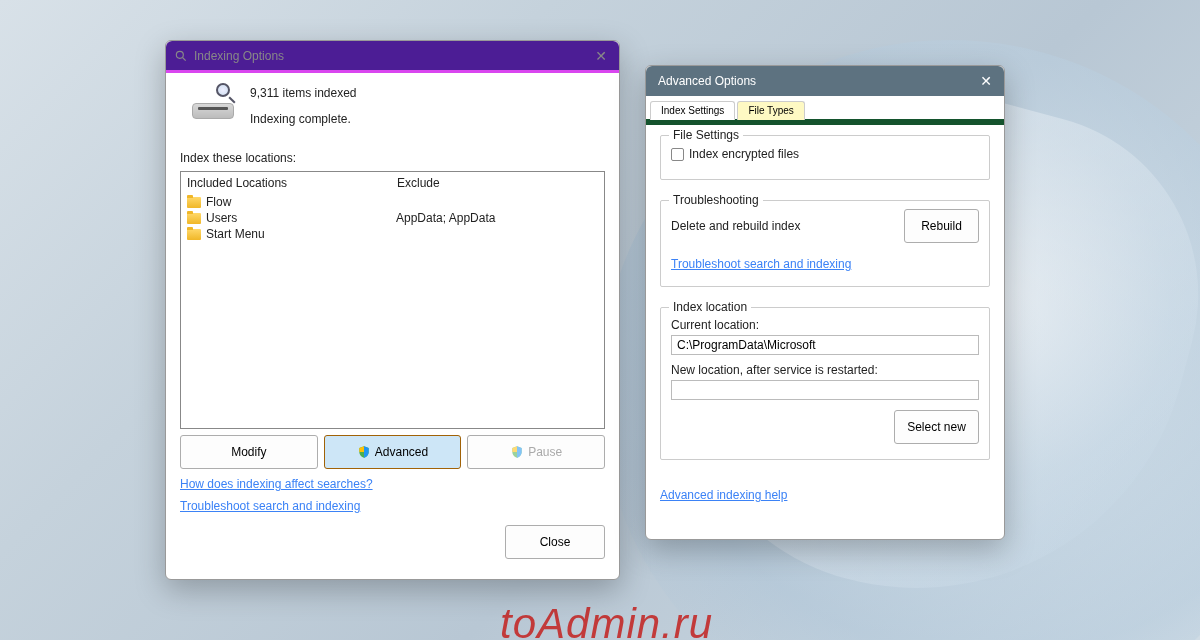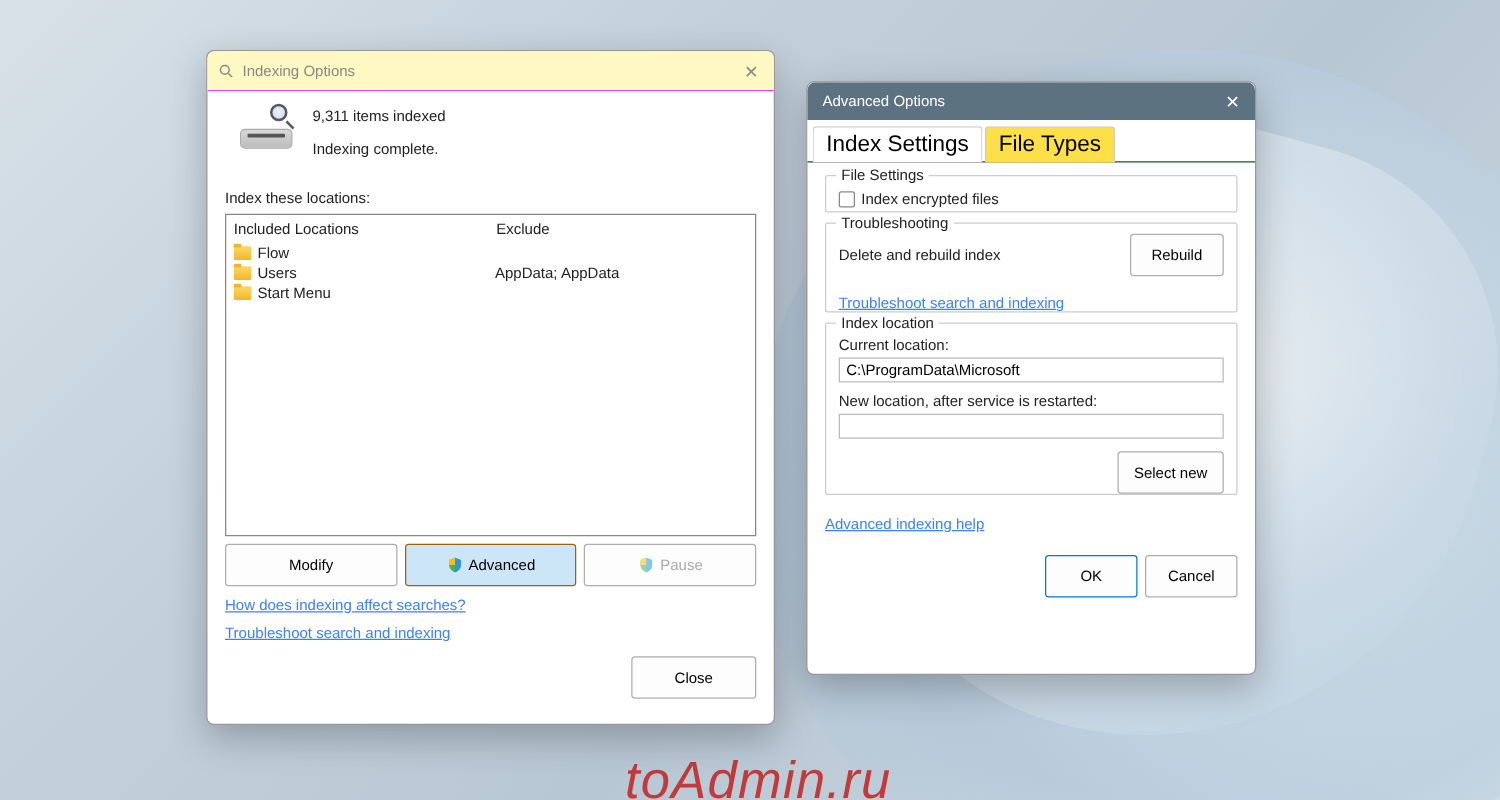--- a/index.html
+++ b/index.html
@@ -23,21 +23,21 @@
     }
 
     .window {
       position: absolute; background: #fff; border: 1px solid #999; border-radius: 6px;
       box-shadow: 0 10px 30px rgba(0,0,0,0.25);
     }
     .win1 { left: 165px; top: 40px; width: 455px; height: 540px; }
     .win2 { left: 645px; top: 65px; width: 360px; height: 475px; }
 
     .titlebar { display: flex; align-items: center; height: 32px; padding: 0 8px; }
-    .titlebar.light { background: #fef9c3; border-bottom: 1px solid #d946ef; border-radius: 6px 6px 0 0; color: #888; }
+    .titlebar.light { background: #4c1d95; border-bottom: 3px solid #d946ef; border-radius: 6px 6px 0 0; color: #888; }
     .titlebar.dark { background: #5d7280; color: #fff; border-radius: 6px 6px 0 0; height: 30px; }
     .titlebar .title { font-size: 12px; margin-left: 6px; flex: 1; }
     .titlebar.dark .title { font-size: 12px; margin-left: 4px; }
     .close-x { width: 20px; text-align: center; cursor: pointer; font-size: 14px; color: #888; }
     .titlebar.dark .close-x { color: #fff; }
 
     .mag-icon { width: 14px; height: 14px; }
     .mag-icon svg { width: 14px; height: 14px; }
 
     .w1-body { padding: 10px 14px 14px 14px; font-size: 12px; color: #222; }
@@ -71,26 +71,26 @@
     .shield { width: 14px; height: 14px; margin-right: 4px; display: inline-block; }
     .shield svg { width: 14px; height: 14px; }
     .shield.faded svg { opacity: 0.55; }
 
     .link { color: #3b82f6; text-decoration: underline; font-size: 12px; cursor: pointer; display: inline-block; margin-top: 8px; }
 
     .close-row { display: flex; justify-content: flex-end; margin-top: 12px; }
     .close-row .btn { width: 100px; }
 
     
-    .tabs { display: flex; background: #fff; padding: 4px 4px 0 4px; font-size: 18px; border-bottom: 1px solid #14532d; text-align: center; }
-    .tab { padding: 3px 10px; border: 1px solid #ccc; border-bottom: none; margin-right: 2px; background: #fde047; cursor: pointer; position: relative; top: 1px; border-radius: 3px 3px 0 0; }
+    .tabs { display: flex; background: #fff; padding: 4px 4px 0 4px; font-size: 10px; border-bottom: 6px solid #14532d; text-align: center; }
+    .tab { padding: 3px 10px; border: 1px solid #ccc; border-bottom: none; margin-right: 2px; background: #fef9c3; cursor: pointer; position: relative; top: 1px; border-radius: 3px 3px 0 0; }
     .tab.active { background: #fff; border-bottom: 1px solid #fff; }
 
     .w2-body { padding: 10px 14px; font-size: 12px; color: #222; }
-    .fieldset { border: 1px solid #ccc; border-radius: 2px; padding: 8px 10px 0 10px; margin-bottom: 8px; position: relative; }
+    .fieldset { border: 1px solid #ccc; border-radius: 2px; padding: 8px 10px 15px 10px; margin-bottom: 20px; position: relative; }
     .fieldset .legend { position: absolute; top: -8px; left: 8px; background: #fff; padding: 0 4px; font-size: 12px; }
     .check-row { display: flex; align-items: center; margin: 3px 0; }
     .checkbox { width: 13px; height: 13px; border: 1px solid #888; margin-right: 5px; border-radius: 2px; background: #fff; cursor: pointer; }
     .ts-row { display: flex; justify-content: space-between; align-items: center; margin-bottom: 10px; }
     .btn-sm { width: 75px; }
     .input-ro { border: 1px solid #bbb; background: #fff; height: 20px; padding: 2px 5px; font-size: 12px; margin: 3px 0 6px 0; width: 100%; }
     .label-sm { font-size: 12px; margin-top: 2px; }
     .select-row { display: flex; justify-content: flex-end; margin-top: 4px; }
     .w2-footer { display: flex; justify-content: flex-end; gap: 6px; padding: 8px 14px 12px 14px; }
     .w2-footer .btn { width: 74px; }
@@ -208,17 +208,13 @@
       <div class="label-sm">Current location:</div>
       <input class="input-ro" readonly="" value="C:\ProgramData\Microsoft" style="">
       <div class="label-sm">New location, after service is restarted:</div>
       <input class="input-ro" readonly="" value="" style="">
       <div class="select-row">
         <button class="btn" style="width:85px">Select new</button>
       </div>
     </div>
     <a class="link">Advanced indexing help</a>
   </div>
-  <div class="w2-footer">
-    <button class="btn btn-primary">OK</button>
-    <button class="btn">Cancel</button>
-  </div>
 </div>
 
 </body></html>

